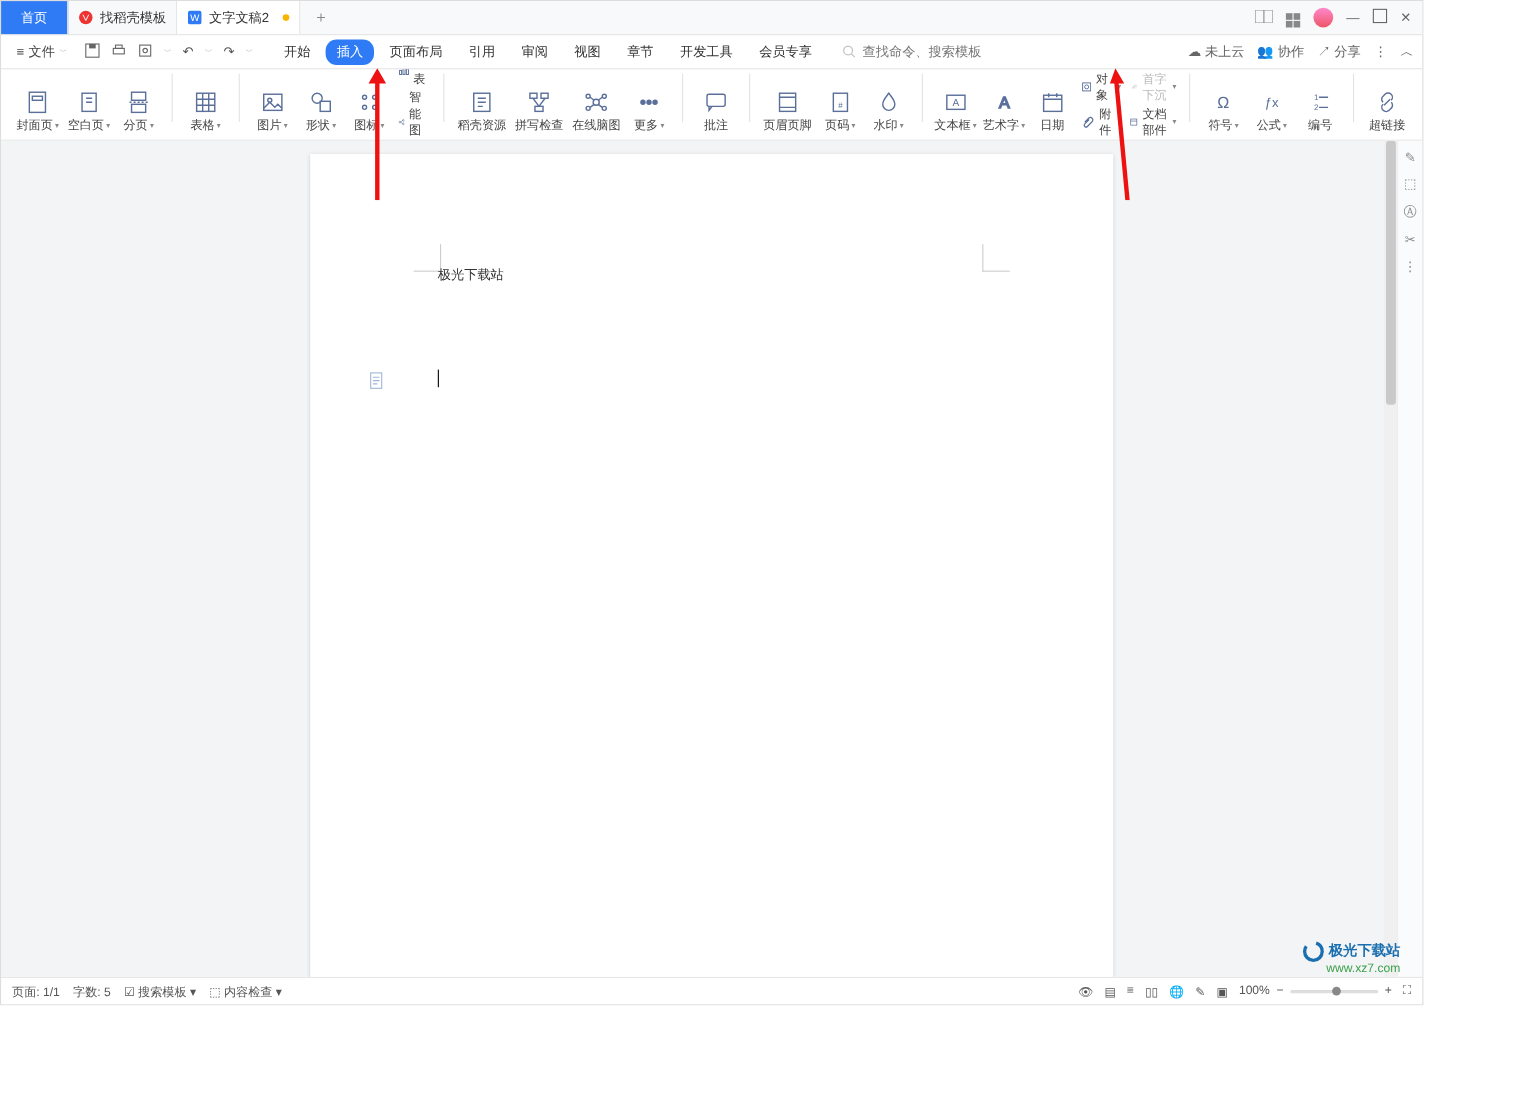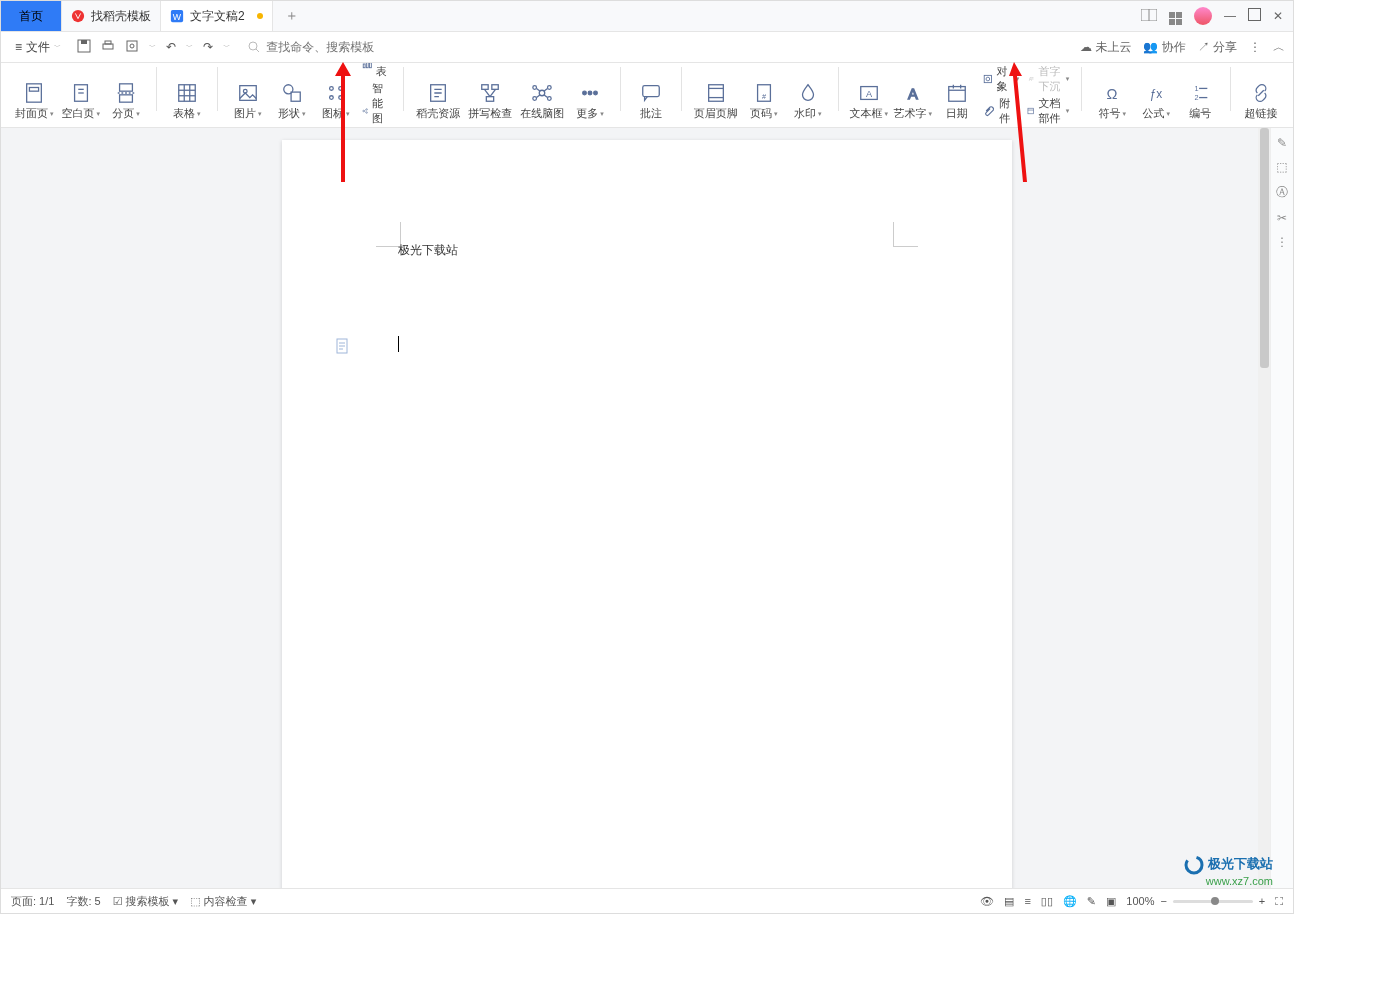--- a/index.html
+++ b/index.html
@@ -1,20 +1,20 @@
 <!DOCTYPE html>
 <html><head>
 <meta charset="utf-8">
 <style>
 html,body{margin:0;padding:0;font-family:"Microsoft YaHei",Arial,sans-serif;font-size:12px;color:#333;background:#fff;overflow:hidden;}
 .app{width:1294px;height:914px;display:flex;flex-direction:column;border:1px solid #ddd;box-sizing:border-box;position:relative;}
 
 .tabrow{display:flex;align-items:center;height:30px;background:#f8f9fb;border-bottom:1px solid #e5e5e5;}
 .tab{display:flex;align-items:center;padding:0 9px;height:30px;gap:6px;border-right:1px solid #e5e5e5;cursor:pointer;}
-.tab.home{background:#2f7bf6;color:#000000;padding:0 18px;justify-content:flex-end;}
+.tab.home{background:#2f7bf6;color:#ffffff;padding:0 18px;justify-content:flex-end;}
 .tab.doc{background:#fff;}
 .tab .dot{width:6px;height:6px;border-radius:50%;background:#f7b500;margin-left:6px;}
 .tab .ico{width:14px;height:14px;}
 .tabrow .addtab{padding:0 12px;color:#888;cursor:pointer;font-size:14px;}
 .tabrow .winctrls{margin-left:auto;display:flex;align-items:center;gap:12px;padding-right:10px;color:#666;}
 .winctrls span{cursor:pointer;}
 .winctrls .box{width:11px;height:11px;border:1px solid #666;display:inline-block;}
 .winctrls .grid4{display:inline-grid;grid-template-columns:6px 6px;grid-template-rows:6px 6px;gap:1px;}
 .winctrls .grid4 i{background:#888;}
 .winctrls .avatar{width:18px;height:18px;border-radius:50%;background:linear-gradient(#f8c,#e56);}
@@ -129,20 +129,31 @@
       <span><svg width="14" height="14">
             <rect x="2" y="2" width="10" height="10" fill="none" stroke="#666"></rect>
             <circle cx="7" cy="7" r="2" fill="none" stroke="#666"></circle>
           </svg></span>
       <span class="dd">﹀</span>
       <span>↶</span>
         <span class="dd">﹀</span>
       <span>↷</span>
         <span class="dd">﹀</span>
     </div>
+    <div class="menutabs">
+      <div class="mt">开始</div>
+      <div class="mt active">插入</div>
+      <div class="mt">页面布局</div>
+      <div class="mt">引用</div>
+      <div class="mt">审阅</div>
+      <div class="mt">视图</div>
+      <div class="mt">章节</div>
+      <div class="mt">开发工具</div>
+      <div class="mt">会员专享</div>
+    </div>
     <div class="searchbox">
       <svg width="12" height="12">
           <circle cx="5" cy="5" r="4" fill="none" stroke="#bbb"></circle>
           <line x1="8" y1="8" x2="11" y2="11" stroke="#bbb"></line>
         </svg>
       <input placeholder="查找命令、搜索模板" style="">
     </div>
     <div class="rightmenu">
       <span>☁ <span>未上云</span></span>
       <span>👥 <span>协作</span></span>

